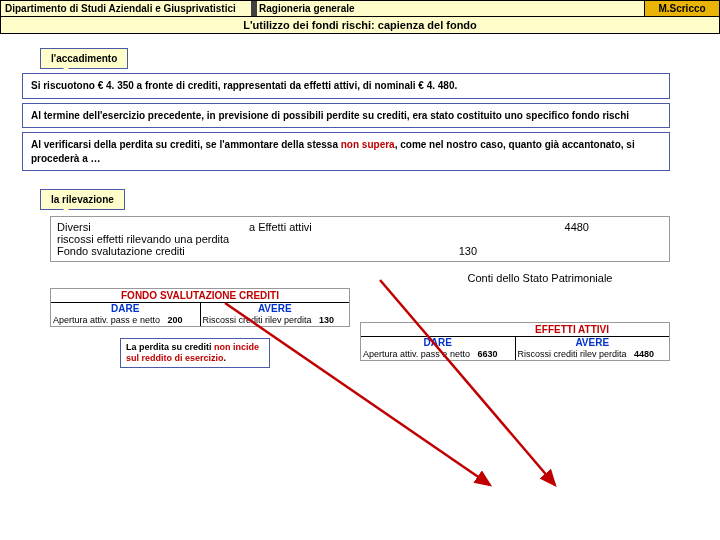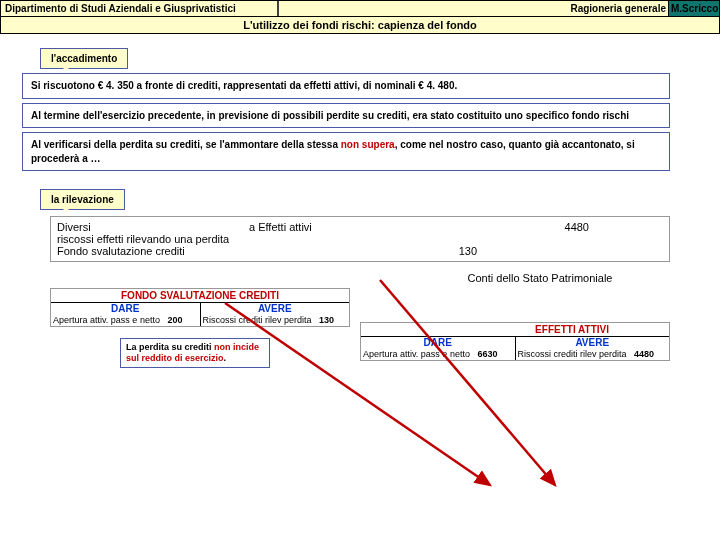--- a/index.html
+++ b/index.html
@@ -1,20 +1,20 @@
 <!DOCTYPE html>
 <html><head>
 <meta charset="utf-8">
 <style>
 *{box-sizing:border-box;margin:0;padding:0;font-family:Verdana,Arial,sans-serif}
 body{width:720px;height:540px;background:#fff;position:relative;overflow:hidden}
 .hdr{display:flex;border:1px solid #000}
-.hdr-l{width:278px;background:#fffeca;border-right:2px solid #404040;font-size:10px;font-weight:bold;padding:2px 4px}
-.hdr-c{flex:1;background:#fffeca;border-right:1px solid #000;font-size:10px;font-weight:bold;text-align:right;padding:2px}
-.hdr-r{width:50px;background:#0f766e;font-size:10px;font-weight:bold;text-align:center;padding:2px}
+.hdr-l{width:256px;background:#fffeca;border-right:6px solid #404040;font-size:10px;font-weight:bold;padding:2px 4px}
+.hdr-c{flex:1;background:#fffeca;border-right:1px solid #000;font-size:10px;font-weight:bold;text-align:left;padding:2px}
+.hdr-r{width:74px;background:#eab308;font-size:10px;font-weight:bold;text-align:center;padding:2px}
 .sub{background:#fffeca;border:1px solid #000;border-top:none;font-size:11px;font-weight:bold;text-align:center;padding:2px}
 .tag{display:inline-block;background:#fffeca;border:1px solid #4a5aa8;font-size:10px;font-weight:bold;padding:4px 10px;margin:14px 0 4px 40px;position:relative}
 .tag:after{content:"";position:absolute;left:20px;bottom:-8px;border:5px solid transparent;border-top-color:#fffeca}
 .box{border:1px solid #4a5aa8;margin:0 50px 4px 22px;padding:5px 8px;font-size:10px;font-weight:bold;line-height:1.35}
 .red{color:#c00000}
 .journal{margin:2px 50px 10px 50px;border:1px solid #999;padding:4px 6px;font-family:'Times New Roman',serif;font-size:11px;position:relative}
 .jrow{display:flex}
 .jc1{width:192px}
 .jc2{width:180px}
 .jc3{width:80px;text-align:right}

